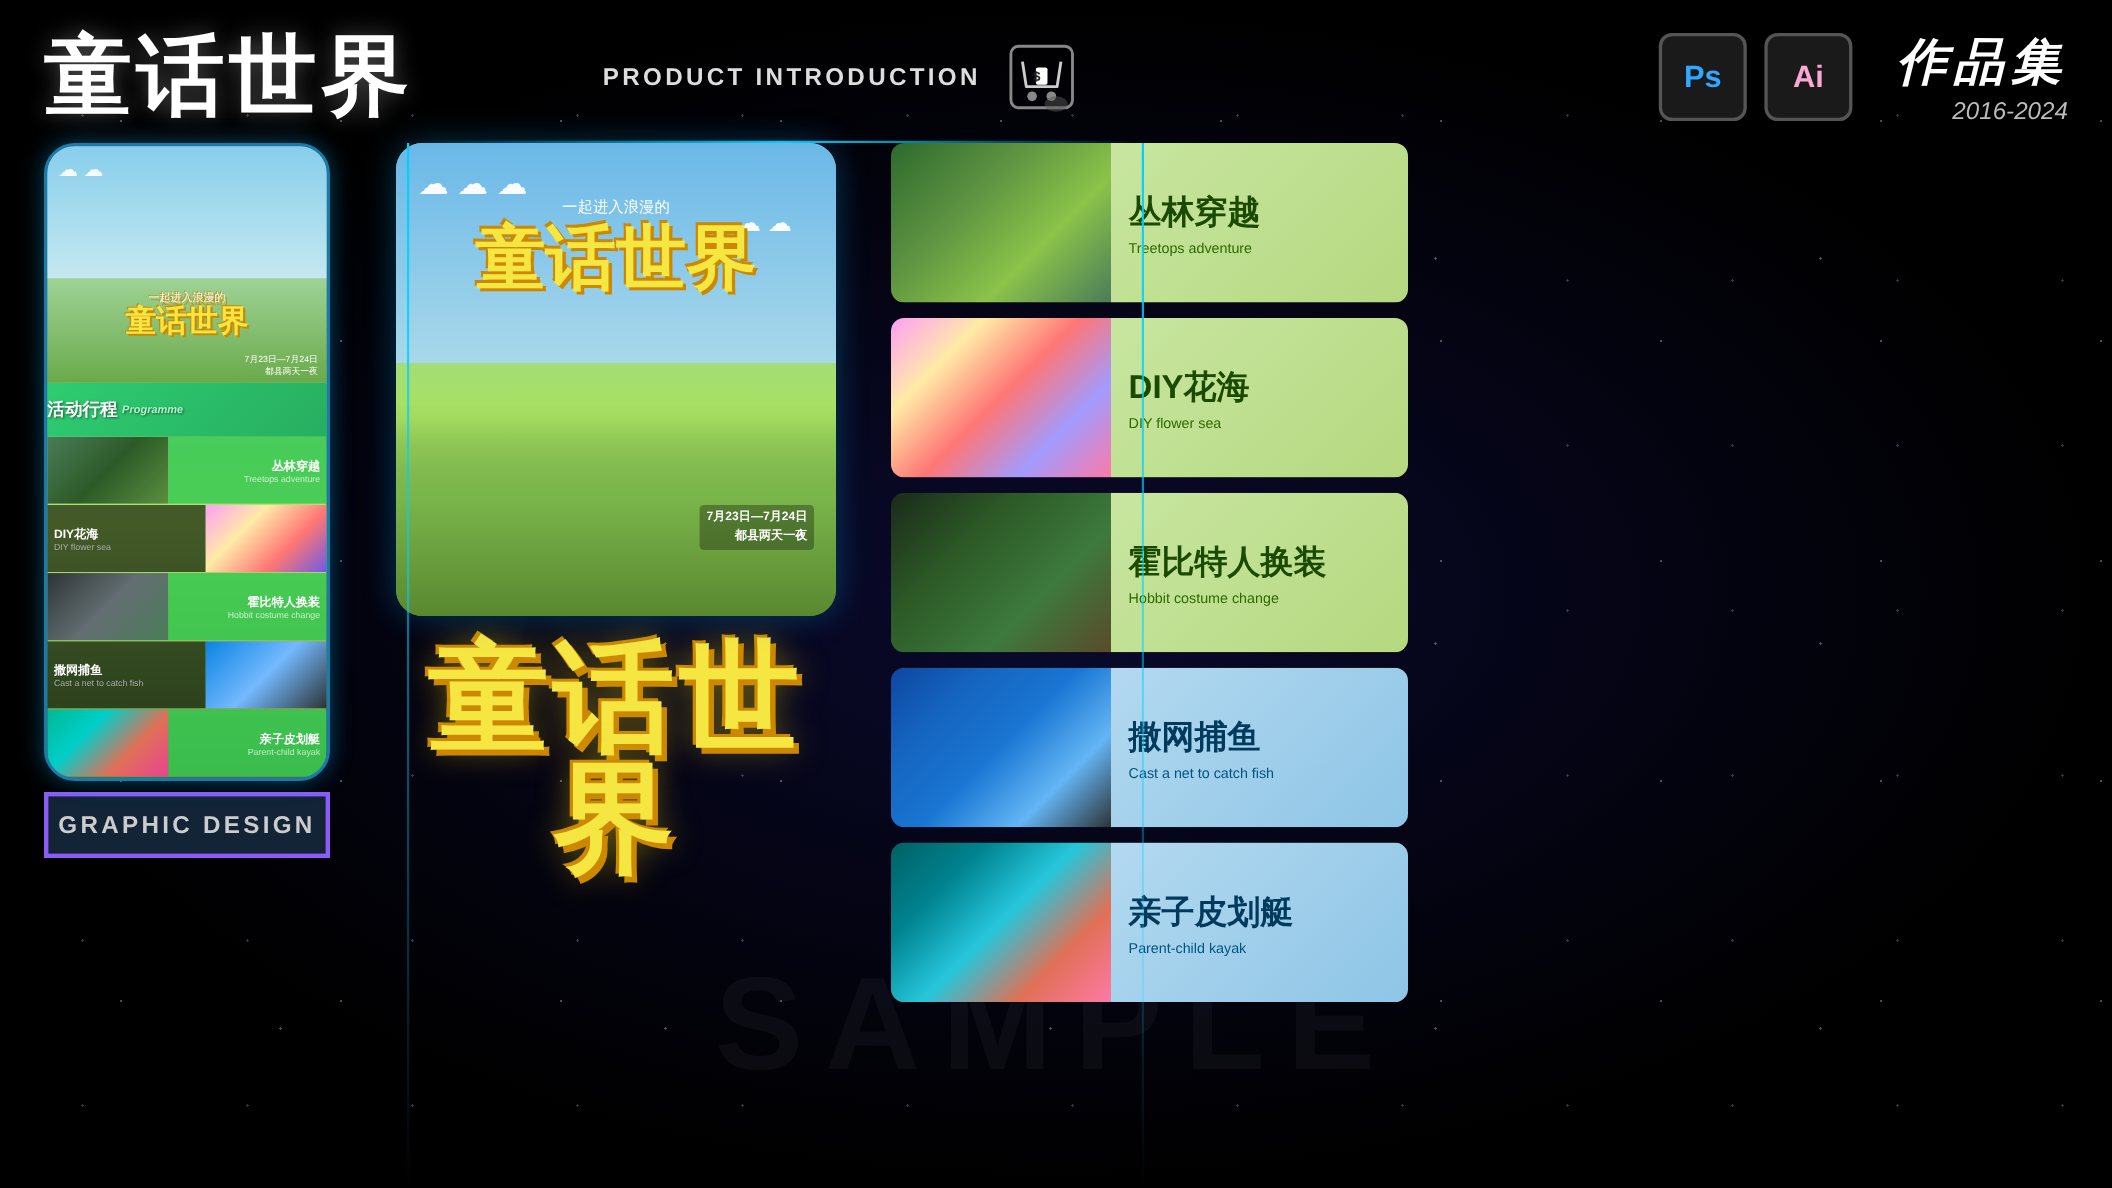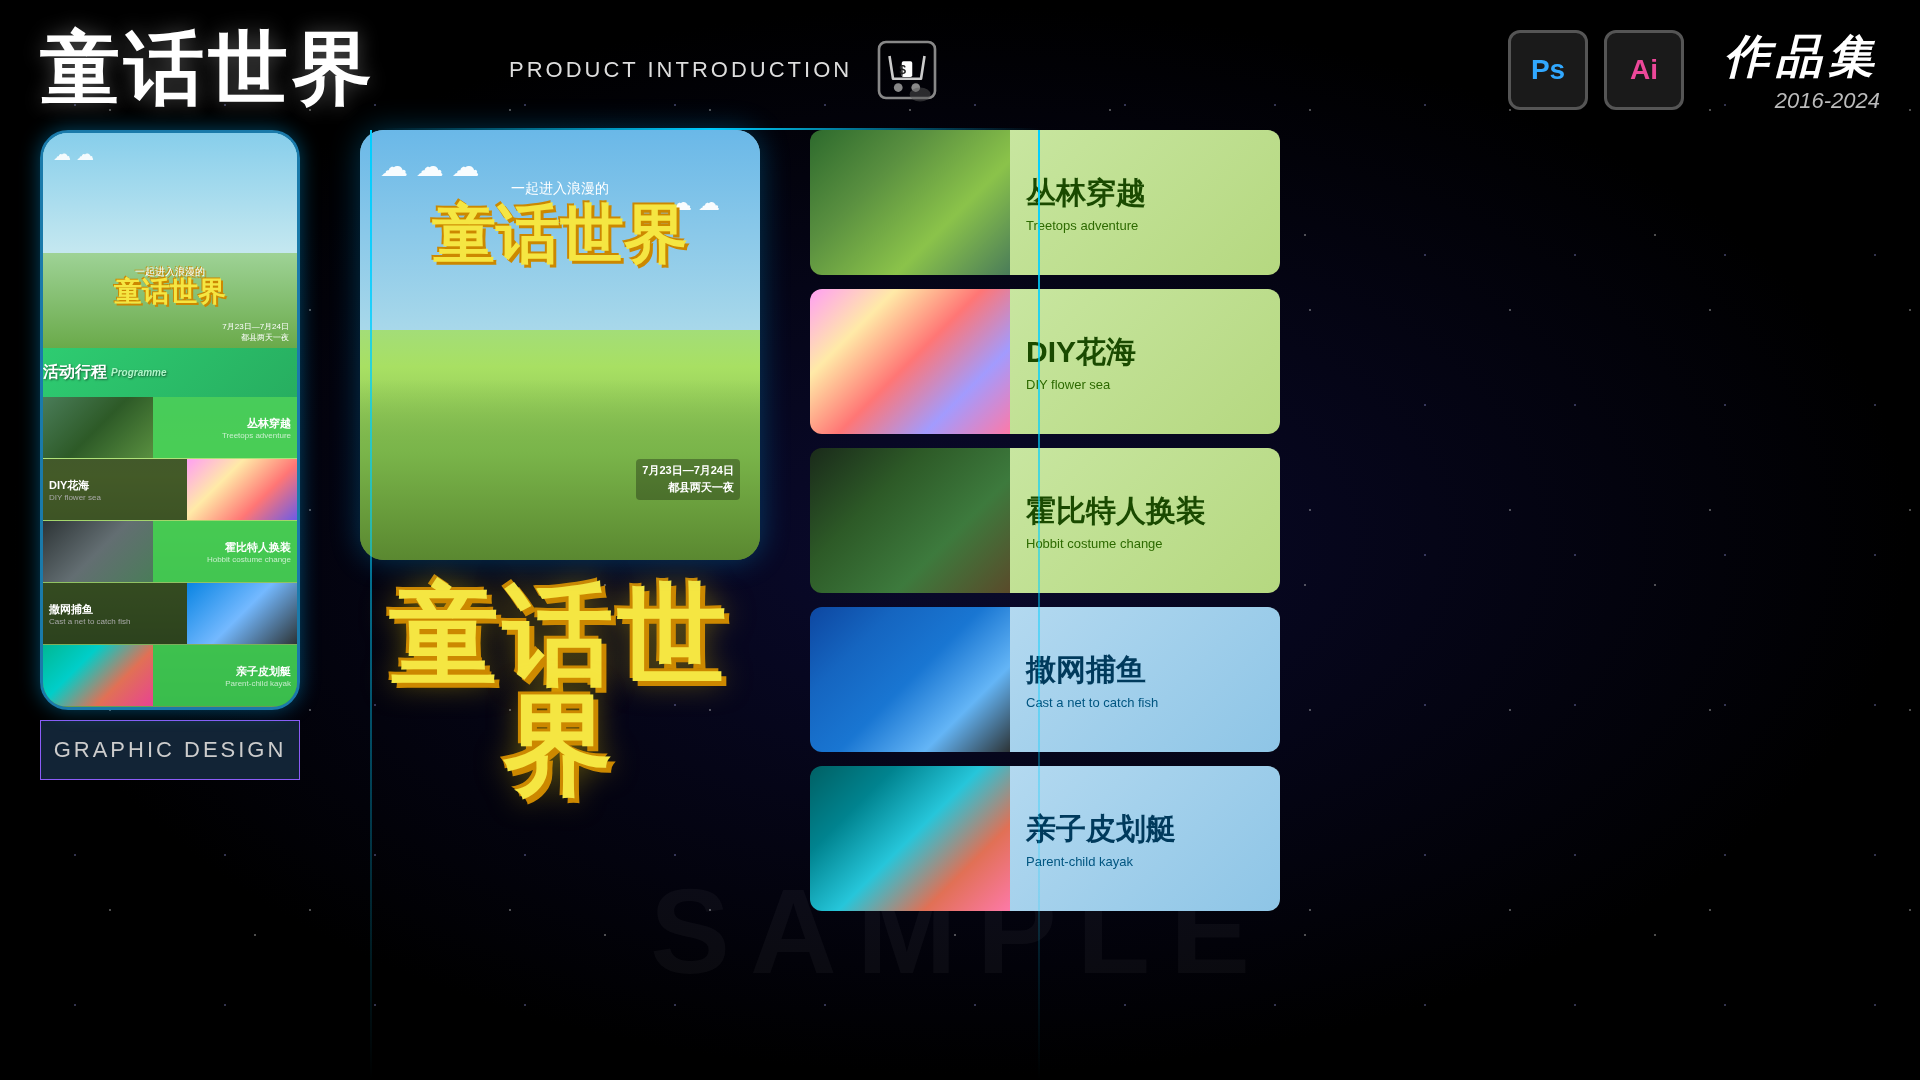--- a/index.html
+++ b/index.html
@@ -55,24 +55,24 @@
       font-size: 80px;
       font-weight: 900;
       color: #fff;
       letter-spacing: 4px;
       text-shadow: 0 0 20px rgba(255,255,255,0.3);
       margin-right: 60px;
     }
 
     .product-intro-label {
       font-size: 22px;
-      font-weight: 400;
+      font-weight: 700;
       color: #ddd;
       letter-spacing: 3px;
-      margin-left: 73px;
+      margin-left: 112px;
     }
 
     
     .cart-icon-wrap {
       margin-left: 20px;
       display: flex;
       align-items: center;
     }
     .cart-icon-svg {
       width: 70px;
@@ -103,21 +103,21 @@
       border-radius: 12px;
       display: flex;
       align-items: center;
       justify-content: center;
       font-size: 28px;
       font-weight: 900;
       color: #fff;
       background: #1a1a1a;
     }
     .app-badge.ps { color: #31a8ff; border-color: #555; }
-    .app-badge.ai { color: #ec4899; border-color: #555; }
+    .app-badge.ai { color: #f9a8d4; border-color: #555; }
 
     
     .portfolio-title {
       text-align: right;
     }
     .portfolio-title .zh {
       font-size: 46px;
       font-weight: 700;
       color: #fff;
       letter-spacing: 6px;
@@ -274,26 +274,26 @@
       align-items: flex-end;
     }
     .phone-item-label.right-align .zh-name { color: #fff; }
     .phone-item-label.right-align .en-name { color: rgba(255,255,255,0.7); }
 
     
     .graphic-design-label {
       width: 260px;
       height: 60px;
       background: rgba(20,40,60,0.9);
-      border: 1px solid #8b5cf6;
+      border: 4px solid #8b5cf6;
       display: flex;
       align-items: center;
       justify-content: center;
       font-size: 22px;
-      font-weight: 400;
+      font-weight: 700;
       color: #ccc;
       letter-spacing: 3px;
     }
 
     
     .middle-panel {
       flex: 1;
       display: flex;
       flex-direction: column;
       gap: 20px;

